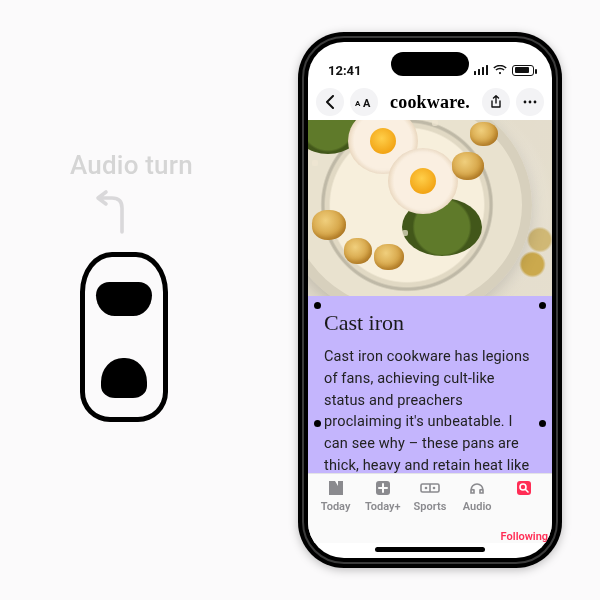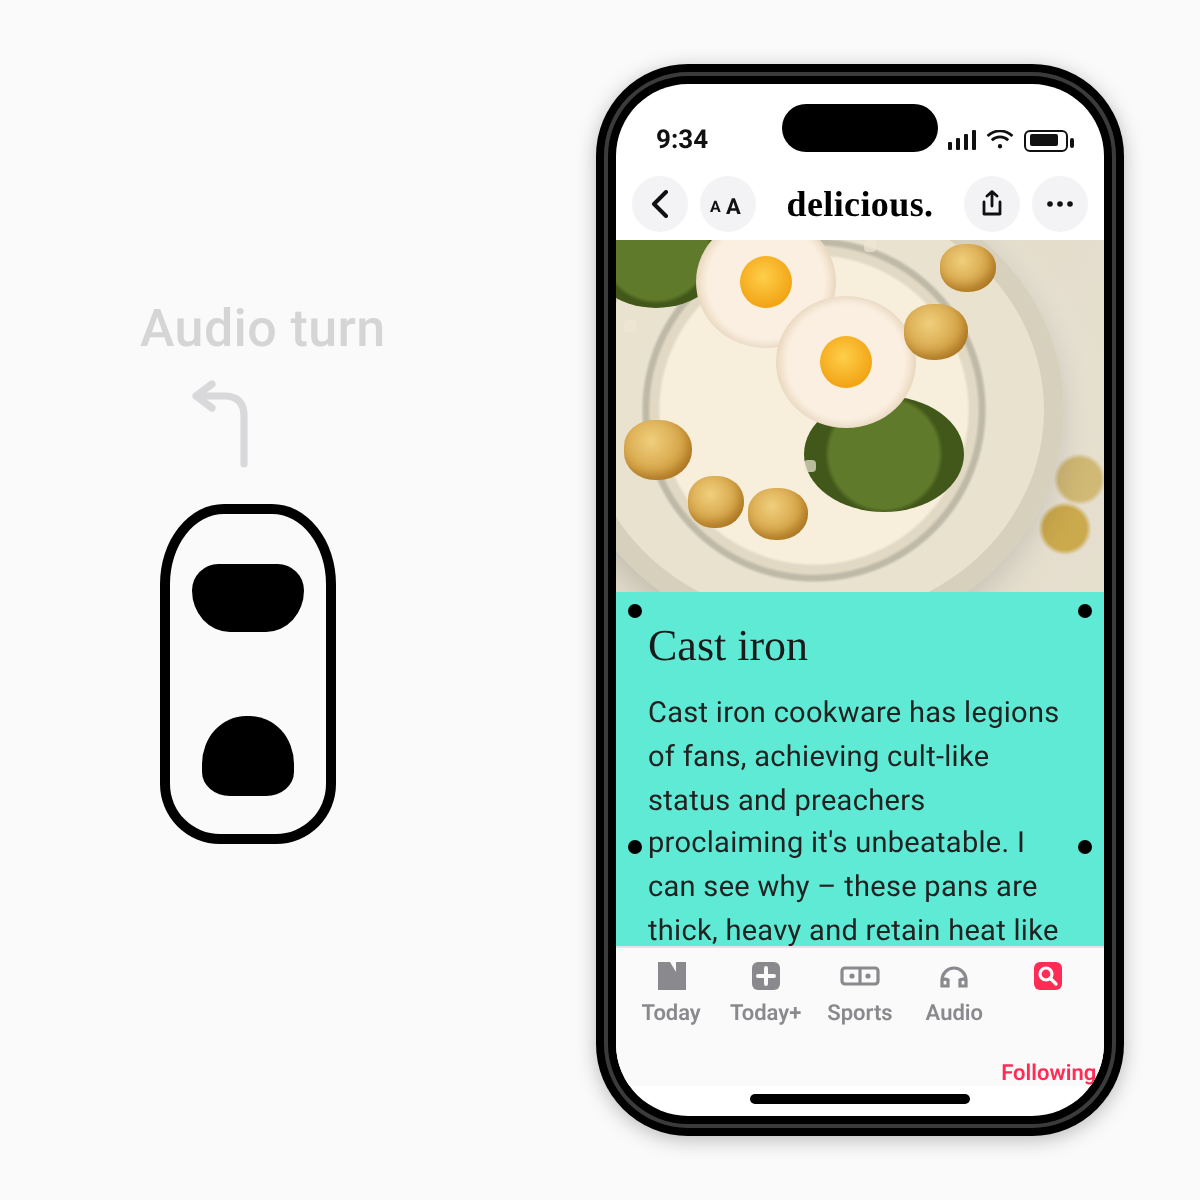--- a/index.html
+++ b/index.html
@@ -167,21 +167,21 @@
     background: radial-gradient(circle at 45% 40%, #ffcf4a, #f2a516 70%);
   }
   .e1{left:66px; top:18px}
   .e2{left:106px; top:58px}
   .crumb{position:absolute;width:6px;height:6px;border-radius:2px;background:#efe7d3;opacity:.7}
   .crumb.c1{left:30px;top:70px}.crumb.c2{left:150px;top:30px}.crumb.c3{left:120px;top:140px}
 
   
   .article {
     position: relative;
-    flex: 1; background:#5eead4;
+    flex: 1; background:#c4b5fd;
     padding: 14px 16px 24px 16px;
     overflow: hidden;
   }
   .article h1 {
     font-family: Georgia, "Times New Roman", serif;
     font-weight: 400; font-size: 22px; color:#1a1a1a;
     margin-bottom: 10px;
   }
   .article p {
     font-size: 14.5px; line-height: 1.5; color:#222;
@@ -220,21 +220,21 @@
     <div class="rearwin"></div>
   </div>
 </div>
 
 <div class="phone">
   <div class="phone-inner"></div>
   <div class="screen">
     <div class="island"></div>
 
     <div class="statusbar">
-      <span>9:34</span>
+      <span>12:41</span>
       <div class="status-right">
         <span class="sig">
             <span></span>
             <span></span>
             <span></span>
             <span></span>
           </span>
         <span class="wifi">
           <svg width="14" height="10" viewBox="0 0 14 10">
               <path d="M7 9.2a1.1 1.1 0 1 0 0-2.2 1.1 1.1 0 0 0 0 2.2zM3.4 5.6a5.2 5.2 0 0 1 7.2 0l1-1a6.6 6.6 0 0 0-9.2 0l1 1zM1.3 3.5a8.1 8.1 0 0 1 11.4 0l1-1a9.6 9.6 0 0 0-13.4 0l1 1z" fill="#111"></path>
@@ -251,21 +251,21 @@
         <svg width="10" height="14" viewBox="0 0 10 14">
             <path d="M8 1 2 7l6 6" fill="none" stroke="#111" stroke-width="2" stroke-linecap="round" stroke-linejoin="round"></path>
           </svg>
       </div>
       <div class="circ-btn">
         <svg width="18" height="12" viewBox="0 0 18 12">
             <text x="0" y="10" font-size="8" font-weight="700" fill="#111">A</text>
             <text x="8" y="11" font-size="11" font-weight="700" fill="#111">A</text>
           </svg>
       </div>
-      <div class="nav-title">delicious.</div>
+      <div class="nav-title">cookware.</div>
       <div class="circ-btn">
         <svg width="12" height="14" viewBox="0 0 12 14">
             <path d="M6 1v7M3.5 3 6 .8 8.5 3M2 6v6h8V6" fill="none" stroke="#111" stroke-width="1.4" stroke-linecap="round" stroke-linejoin="round"></path>
           </svg>
       </div>
       <div class="circ-btn">
         <svg width="14" height="4" viewBox="0 0 14 4">
             <circle cx="2" cy="2" r="1.4" fill="#111"></circle>
             <circle cx="7" cy="2" r="1.4" fill="#111"></circle>
             <circle cx="12" cy="2" r="1.4" fill="#111"></circle>

